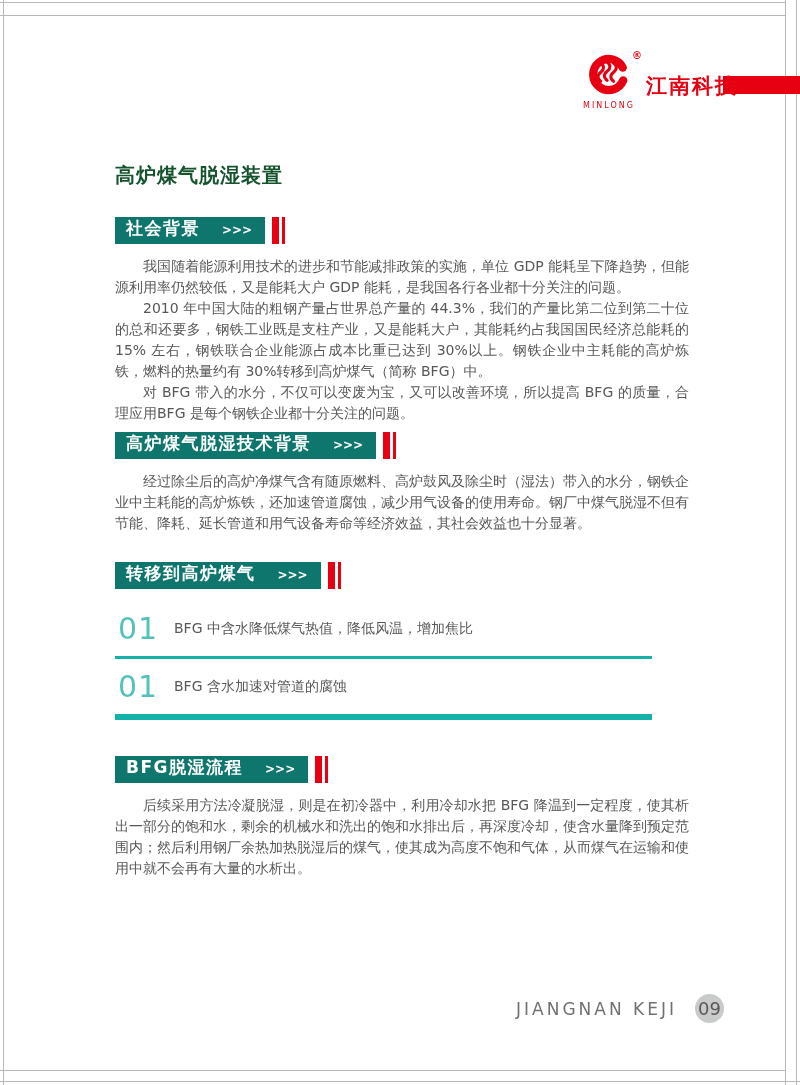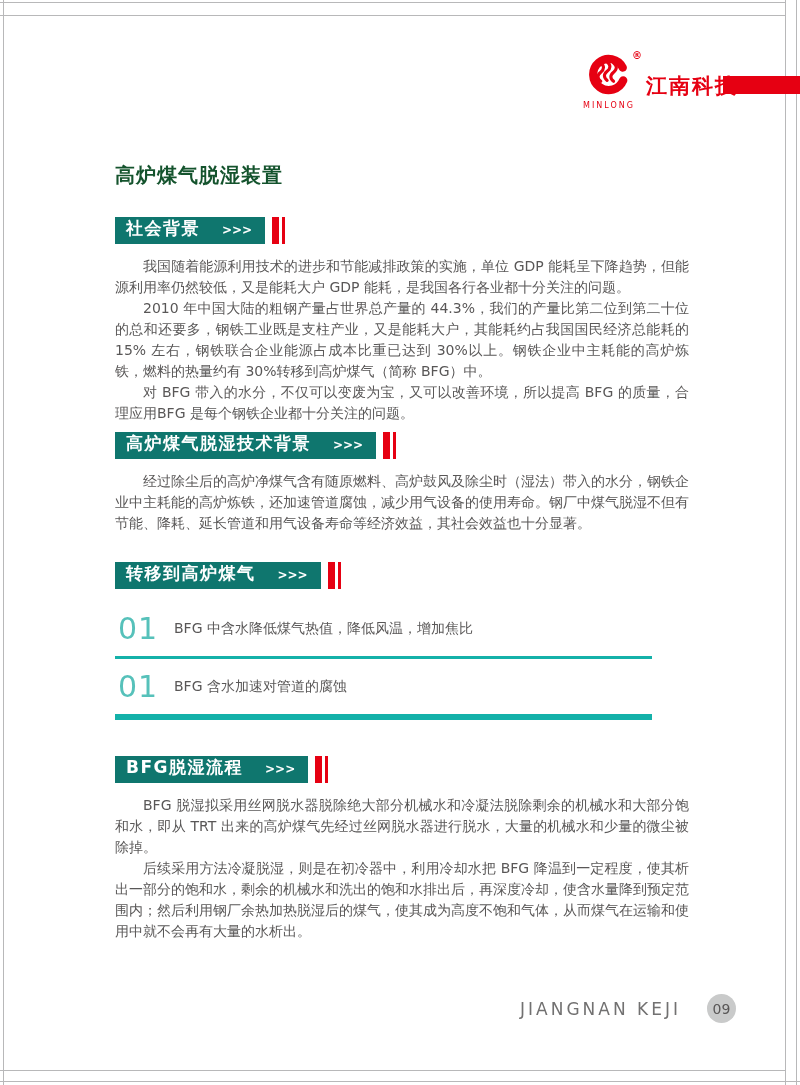--- a/index.html
+++ b/index.html
@@ -60,25 +60,25 @@
   .hazard-list { margin-top: 12px; }
   .hazard-item { height: 55px; display: flex; align-items: center; padding-left: 3px; }
   .hazard-num {
     font-size: 30px; color: #56c1ba; width: 44px; flex: 0 0 44px;
     font-weight: normal; letter-spacing: 1px;
   }
   .hazard-text { font-size: 14px; color: #595757; margin-left: 12px; }
   .hazard-divider { width: 537px; height: 3px; background: #14b1a9; }
 
   
-  .footer { position: absolute; top: 994px; right: 64px; display: flex; align-items: center; gap: 26px; }
+  .footer { position: absolute; top: 994px; right: 76px; display: flex; align-items: center; gap: 18px; }
   .footer-text { font-size: 17px; color: #727171; letter-spacing: 3px; }
   .page-number-badge {
     width: 29px; height: 29px; border-radius: 50%;
-    background: #c9caca; color: #595757; font-size: 14px;
+    background: #c9caca; color: #595757; font-size: 18px;
     display: flex; align-items: center; justify-content: center;
   }
 </style>
 </head>
 <body>
 
 <div class="page">
 
   <div class="frame-line line-top-outer"></div>
   <div class="frame-line line-top-inner"></div>
@@ -167,21 +167,20 @@
       <div class="banner">
         <span>BFG脱湿流程</span>
         <span class="arrows">&gt;&gt;&gt;</span>
       </div>
       <div class="accent-bars">
         <div class="bar-thick"></div>
         <div class="bar-thin"></div>
       </div>
     </div>
     <div class="para-group">
-      <p class="para">BFG 脱湿拟采用丝网脱水器脱除绝大部分机械水和冷凝法脱除剩余的机械水和大部分饱和水，即从 TRT 出来的高炉煤气先经过丝网脱水器进行脱水，大量的机械水和少量的微尘被除掉。</p>
       <p class="para">后续采用方法冷凝脱湿，则是在初冷器中，利用冷却水把 BFG 降温到一定程度，使其析出一部分的饱和水，剩余的机械水和洗出的饱和水排出后，再深度冷却，使含水量降到预定范围内；然后利用钢厂余热加热脱湿后的煤气，使其成为高度不饱和气体，从而煤气在运输和使用中就不会再有大量的水析出。</p>
     </div>
 
   </div>
 
   <div class="footer">
     <span class="footer-text">JIANGNAN KEJI</span>
     <span class="page-number-badge">09</span>
   </div>
 

